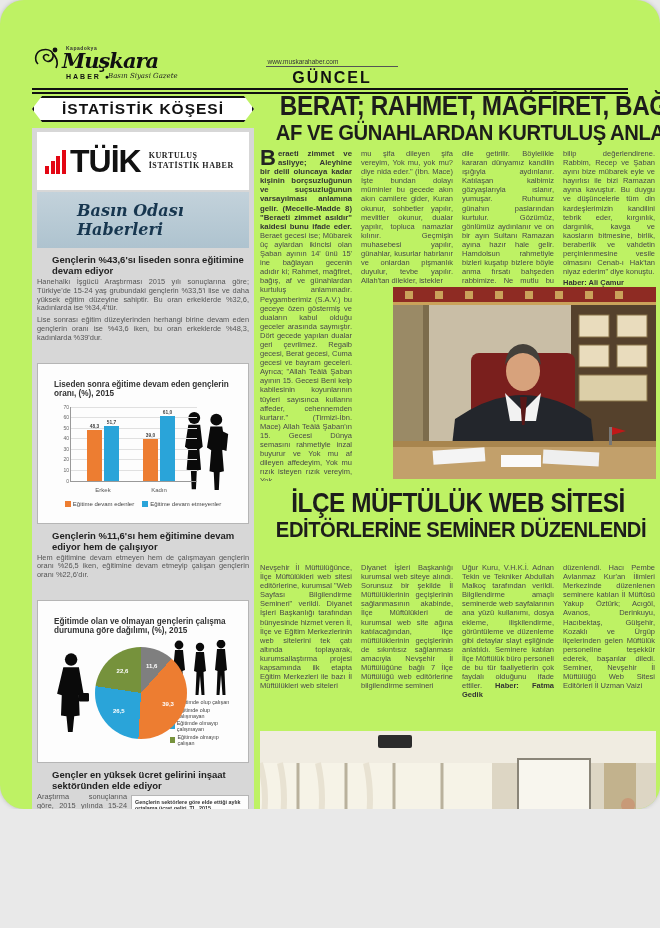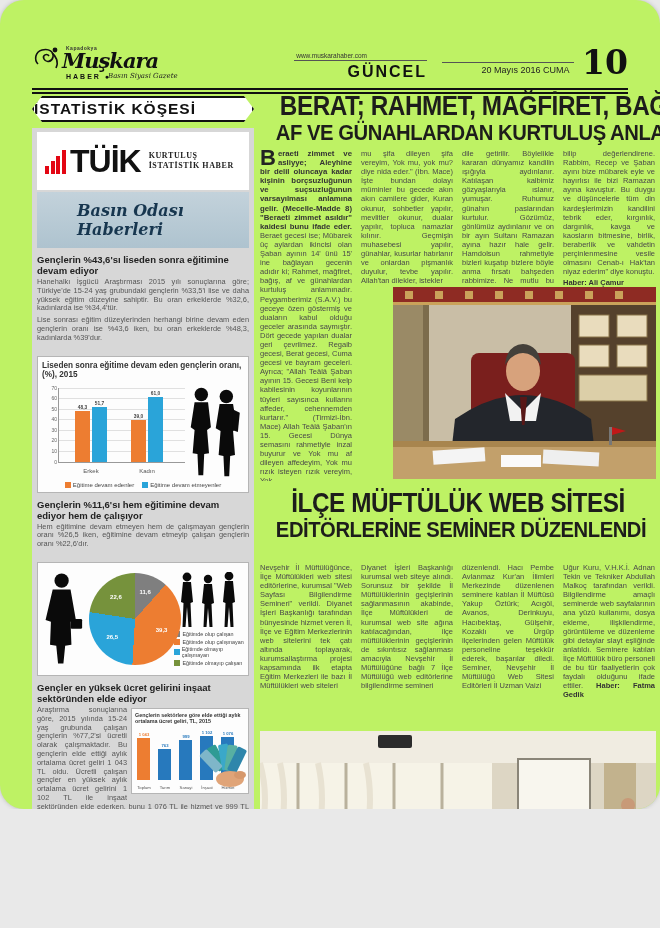--- a/index.html
+++ b/index.html
@@ -6,45 +6,45 @@
   .page{position:relative;width:660px;height:809px;background:#bef264;margin:0 auto;
         font-family:"Liberation Sans",sans-serif;color:#333;overflow:hidden;box-shadow:0 0 4px #bbb;border-radius:24px;}
   
   .header{position:absolute;left:32px;top:44px;width:596px;height:44px;}
   .logo{position:absolute;left:0;top:0;width:170px;height:44px;}
   .logo-region{font-size:5px;font-weight:700;position:absolute;left:34px;top:1px;letter-spacing:.5px;}
   .logo-name{position:absolute;left:30px;top:4px;font-family:"DejaVu Serif",serif;font-style:italic;
              font-weight:700;font-size:21px;color:#111;letter-spacing:-1px;}
   .logo-sub{position:absolute;left:34px;top:29px;font-size:7px;font-weight:700;letter-spacing:2px;color:#111;}
   .logo-tag{position:absolute;left:76px;top:28px;font-family:"DejaVu Serif",serif;font-style:italic;font-size:7px;color:#222;}
-  .hdr-center{position:absolute;left:205px;top:0;width:190px;text-align:right;}
+  .hdr-center{position:absolute;left:205px;top:6px;width:190px;text-align:center;}
   .hdr-url{font-size:6.5px;color:#333;border-bottom:1px solid #555;display:inline-block;padding:0 60px 1px 2px;}
   .hdr-section{font-size:16px;font-weight:700;letter-spacing:2px;color:#111;margin-top:1px;}
   .hdr-right{position:absolute;right:0;top:2px;text-align:right;width:200px;}
   .hdr-date{font-size:9px;color:#222;border-top:1px solid #555;display:inline-block;padding:2px 4px 0 40px;vertical-align:top;margin-top:16px;}
   .hdr-page{display:inline-block;font-family:"DejaVu Serif",serif;font-weight:700;font-size:33px;color:#111;line-height:34px;margin-left:4px;}
   .double-rule{position:absolute;left:32px;top:88px;width:596px;height:2px;border-top:2px solid #111;border-bottom:2px solid #111;}
   
   .stats-col{position:absolute;left:32px;top:96px;width:222px;height:812px;}
   .banner-wrap{position:relative;height:28px;margin-bottom:4px;}
   .banner{position:absolute;left:0;top:0;width:100%;height:26px;background:#fff;border:2px solid #111;
-          box-sizing:border-box;text-align:left;font-weight:700;font-size:15.5px;letter-spacing:1px;color:#111;line-height:22px;
+          box-sizing:border-box;text-align:center;font-weight:700;font-size:15.5px;letter-spacing:1px;color:#111;line-height:22px;
           clip-path:polygon(10px 0,calc(100% - 10px) 0,100% 50%,calc(100% - 10px) 100%,10px 100%,0 50%);}
   .panel{background:#d7d7d7;padding:4px 5px;box-sizing:border-box;width:100%;}
   .tuik-box{background:#fff;height:58px;display:flex;align-items:center;padding:4px 8px;box-sizing:border-box;}
   .tuik-bars{display:flex;align-items:flex-end;height:26px;margin-right:3px;}
   .tuik-bars i{display:block;width:4px;margin-right:1.5px;background:#e30613;}
   .tuik-acronym{font-weight:700;font-size:32px;color:#111;letter-spacing:-1px;margin-right:8px;}
   .tuik-name{font-size:8px;font-weight:700;color:#222;letter-spacing:.6px;line-height:10px;font-family:"Liberation Serif",serif;}
   .basin-box{background:linear-gradient(180deg,#c3d2db,#aec3cf);height:56px;display:flex;align-items:center;justify-content:center;margin-top:2px;padding-left:40px;}
   .basin-box span{font-family:"DejaVu Serif",serif;font-style:italic;font-weight:700;font-size:16px;color:#17364f;}
   .sec{margin-top:6px;}
-  .sec h3{margin:0 0 2px 0;font-size:9.5px;line-height:11px;color:#222;}
+  .sec h3{margin:0 0 2px 15px;font-size:9.5px;line-height:11px;color:#222;}
   .sec p{margin:0 0 3px 0;font-size:7.4px;line-height:8.8px;color:#555;text-align:justify;}
-  .chart-box{background:#fdfdfd;border:1px solid #b5b5b5;margin-top:13px;padding:4px;box-sizing:border-box;}
+  .chart-box{background:#fdfdfd;border:1px solid #b5b5b5;margin-top:20px;padding:16px;box-sizing:border-box;}
   .chart-title{font-size:8.2px;font-weight:700;color:#333;line-height:9.5px;margin-bottom:4px;}
   
   .c1-row{display:flex;}
   .c1-plotwrap{position:relative;width:148px;height:96px;}
   .c1-plot{position:absolute;left:16px;top:4px;width:126px;height:74px;border-left:1px solid #999;border-bottom:1px solid #999;}
   .grid{position:absolute;left:0;width:100%;height:1px;background:#e0e0e0;}
   .ytick{position:absolute;left:-16px;width:14px;text-align:right;font-size:5px;color:#666;}
   .bar{position:absolute;bottom:0;}
   .bar-label{position:absolute;font-size:4.8px;font-weight:700;color:#444;text-align:center;}
   .xlab{position:absolute;top:80px;font-size:6px;color:#555;text-align:center;}
@@ -103,24 +103,20 @@
         <path d="M20 9 C24 12 27 18 24 24" fill="none" stroke="#111" stroke-width="1.6"></path>
       </svg>
       <span class="logo-region">Kapadokya</span>
       <span class="logo-name">Muşkara</span>
       <span class="logo-sub">HABER ●</span>
       <span class="logo-tag">Basın Siyasi Gazete</span>
     </div>
     <div class="hdr-center">
       <div class="hdr-url">www.muskarahaber.com</div>
       <div class="hdr-section">GÜNCEL</div>
-    </div>
-    <div class="hdr-right">
-      <span class="hdr-date">20 Mayıs 2016 CUMA</span>
-      <span class="hdr-page">10</span>
     </div>
   </div>
   <div class="double-rule"></div>
 
   <aside class="stats-col">
     <div class="banner-wrap">
       <div class="banner">İSTATİSTİK KÖŞESİ</div>
     </div>
     <div class="panel">
 
@@ -200,20 +196,21 @@
           </span>
         </div>
       </div>
 
       <div class="sec">
         <h3>Gençlerin %11,6'sı hem eğitimine devam ediyor hem de çalışıyor</h3>
         <p>Hem eğitimine devam etmeyen hem de çalışmayan gençlerin oranı %26,5 iken, eğitimine devam etmeyip çalışan gençlerin oranı %22,6'dır.</p>
       </div>
 
       <div class="chart-box">
+        <div class="chart-title">Eğitimde olan ve olmayan gençlerin çalışma durumuna göre dağılımı, (%), 2015</div>
         <div class="c2-row">
           <svg class="sil-biz" viewBox="0 0 48 104">
             <g fill="#0a0a0a">
               <circle cx="22" cy="9" r="8"></circle>
               <path d="M12 19 h20 l6 34 -6 2 1 26 -7 1 -2 20 h-6 l-2 -20 -7 -1 1 -26 -6 -2 z"></path>
               <rect x="32" y="52" width="13" height="11" rx="1.5"></rect>
             </g>
           </svg>
           <div class="pie-wrap">
             <div class="pie" id="pie" style="background: conic-gradient(rgb(127, 127, 127) 0deg, rgb(127, 127, 127) 41.76deg, rgb(237, 125, 49) 41.76deg, rgb(237, 125, 49) 183.24deg, rgb(42, 164, 217) 183.24deg, rgb(42, 164, 217) 278.64deg, rgb(118, 146, 60) 278.64deg, rgb(118, 146, 60) 360deg);">
@@ -360,25 +357,25 @@
 
     <div class="headline headline2">
       <div class="hl-a">İLÇE MÜFTÜLÜK WEB SİTESİ</div>
       <div class="hl-b">EDİTÖRLERİNE SEMİNER DÜZENLENDİ</div>
     </div>
 
     <div class="article2">
       <div class="cols">
         <div class="col">Nevşehir İl Müftülüğünce, İlçe Müftülükleri web sitesi editörlerine, kurumsal "Web Sayfası Bilgilendirme Semineri" verildi. Diyanet İşleri Başkanlığı tarafından bünyesinde hizmet veren İl, İlçe ve Eğitim Merkezlerinin web sitelerini tek çatı altında toplayarak, kurumsallaştırma projesi kapsamında ilk etapta Eğitim Merkezleri ile bazı İl Müftülükleri web siteleri</div>
         <div class="col">Diyanet İşleri Başkanlığı kurumsal web siteye alındı. Sorunsuz bir şekilde İl Müftülüklerinin geçişlerinin sağlanmasının akabinde, İlçe Müftülükleri de kurumsal web site ağına katılacağından, ilçe müftülüklerinin geçişlerinin de sıkıntısız sağlanması amacıyla Nevşehir İl Müftülüğüne bağlı 7 İlçe Müftülüğü web editörlerine bilgilendirme semineri</div>
-        <div class="col">düzenlendi. Hacı Pembe Avlanmaz Kur'an İlimleri Merkezinde düzenlenen seminere katılan İl Müftüsü Yakup Öztürk; Acıgöl, Avanos, Derinkuyu, Hacıbektaş, Gülşehir, Kozaklı ve Ürgüp ilçelerinden gelen Müftülük personeline teşekkür ederek, başarılar diledi. Seminer, Nevşehir İl Müftülüğü Web Sitesi Editörleri İl Uzman Vaizi</div>
         <div class="col">
           <span>Uğur Kuru, V.H.K.İ. Adnan Tekin ve Tekniker Abdullah Malkoç tarafından verildi. Bilgilendirme amaçlı seminerde web sayfalarının ana yüzü kullanımı, dosya ekleme, ilişkilendirme, görüntüleme ve düzenleme gibi detaylar slayt eşliğinde anlatıldı. Seminere katılan İlçe Müftülük büro personeli de bu tür faaliyetlerin çok faydalı olduğunu ifade ettiler.</span>
           <span class="byline">Haber: Fatma Gedik</span>
         </div>
+        <div class="col">düzenlendi. Hacı Pembe Avlanmaz Kur'an İlimleri Merkezinde düzenlenen seminere katılan İl Müftüsü Yakup Öztürk; Acıgöl, Avanos, Derinkuyu, Hacıbektaş, Gülşehir, Kozaklı ve Ürgüp ilçelerinden gelen Müftülük personeline teşekkür ederek, başarılar diledi. Seminer, Nevşehir İl Müftülüğü Web Sitesi Editörleri İl Uzman Vaizi</div>
       </div>
     </div>
 
     <svg class="photo2" viewBox="0 0 396 188" preserveAspectRatio="none">
       <rect width="396" height="188" fill="#ddd6c4"></rect>
       <rect width="396" height="32" fill="#f0ece1"></rect>
       <rect x="118" y="4" width="34" height="13" rx="2" fill="#2b2b2b"></rect>
       <rect x="0" y="32" width="232" height="72" fill="#f6f3e7"></rect>
       <g stroke="#b9b19c" stroke-width="3">
         <line x1="38" y1="32" x2="38" y2="104"></line>

